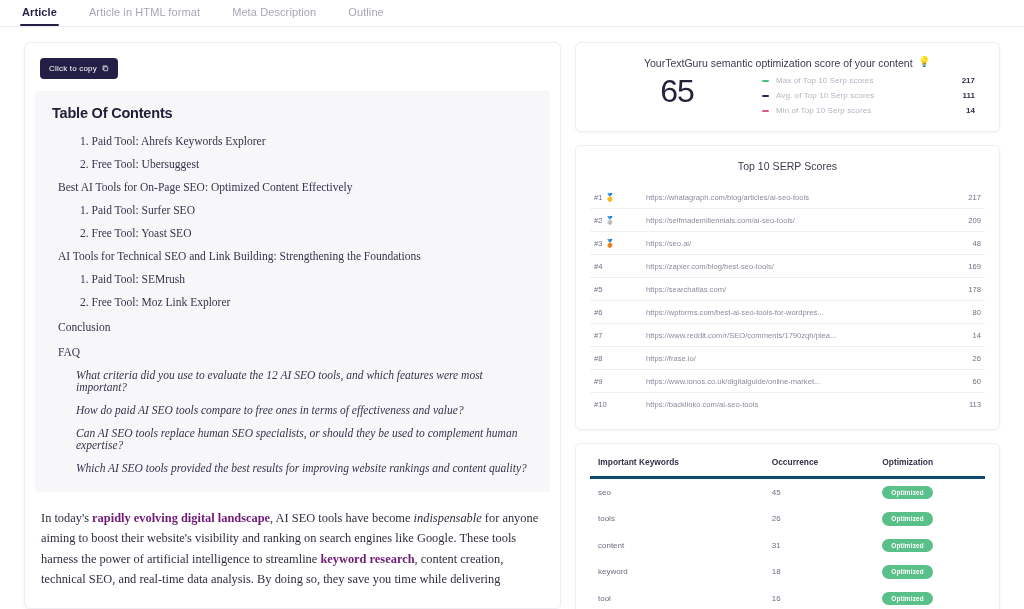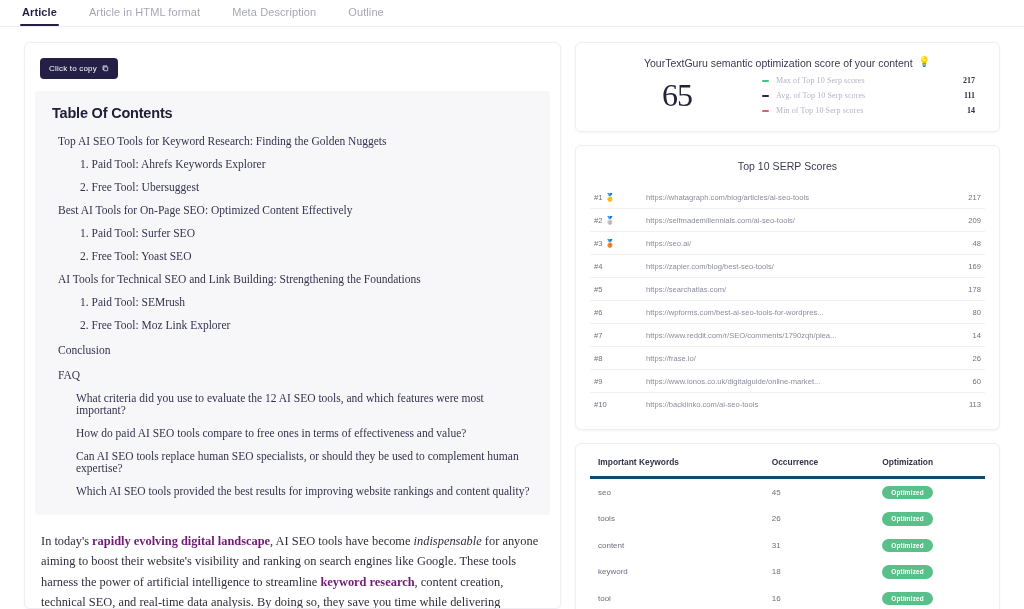--- a/index.html
+++ b/index.html
@@ -99,21 +99,21 @@
     letter-spacing: -.2px;
     margin: 0 0 14px 3px;
   }
   .toc-serif {
     font-family: "Liberation Serif", serif;
     color: #33334d;
   }
   .toc-h { font-size: 11.5px; margin: 11px 0 0 9px; }
   .toc-sub { font-size: 11.5px; margin: 11px 0 0 31px; }
   .toc-plain { font-size: 11.5px; margin: 13px 0 0 9px; }
-  .toc-faq-q { font-size: 11.5px; margin: 11px 0 0 27px; }
+  .toc-faq-q { font-size: 11.5px; margin: 11px 0 0 27px; font-style: italic; }
   .toc-h:first-of-type { margin-top: 0; }
 
   .para {
     font-family: "Liberation Serif", serif;
     font-size: 12.4px;
     line-height: 1.64;
     color: #2e2e3c;
     margin: 16px 6px 0 6px;
     text-align: left;
   }
@@ -139,23 +139,22 @@
   
   .score-panel { padding: 0 0 18px 0; height: 90px; }
   .score-title-row {
     display:flex; align-items:flex-start; justify-content:center; gap:6px;
     padding-top: 14px;
   }
   .score-title { font-size: 10.5px; color: #3a3a50; }
   .bulb { font-size: 10px; line-height: 1; }
   .score-row {
     display: flex;
-    align-items: center;
+    align-items: flex-start;
     padding: 4px 24px 0 16px;
-    font-family: Liberation Serif, serif;
   }
   .big-score {
     font-size: 32px;
     font-weight: 400;
     color: #23233a;
     width: 170px;
     text-align: center;
     letter-spacing: -1px;
   }
   .legend { flex: 1; }
@@ -242,21 +241,20 @@
             <svg width="7" height="7" viewBox="0 0 12 12" fill="none" stroke="#ffffff" stroke-width="1.2">
               <rect x="3.2" y="3.2" width="6.6" height="6.6" rx="1"></rect>
               <path d="M8.6 2.6 V1.6 H1.8 V8.4 H2.8"></path>
             </svg>
           </span>
         </button>
 
         <div class="toc">
           <h2>Table Of Contents</h2>
           <div id="toc-list">
-              <div class="toc-serif toc-h">Top AI SEO Tools for Keyword Research: Finding the Golden Nuggets</div>
               <div class="toc-serif toc-sub">1. Paid Tool: Ahrefs Keywords Explorer</div>
               <div class="toc-serif toc-sub">2. Free Tool: Ubersuggest</div>
               <div class="toc-serif toc-h">Best AI Tools for On-Page SEO: Optimized Content Effectively</div>
               <div class="toc-serif toc-sub">1. Paid Tool: Surfer SEO</div>
               <div class="toc-serif toc-sub">2. Free Tool: Yoast SEO</div>
               <div class="toc-serif toc-h">AI Tools for Technical SEO and Link Building: Strengthening the Foundations</div>
               <div class="toc-serif toc-sub">1. Paid Tool: SEMrush</div>
               <div class="toc-serif toc-sub">2. Free Tool: Moz Link Explorer</div>
               <div class="toc-serif toc-plain">Conclusion</div>
               <div class="toc-serif toc-plain">FAQ</div>

